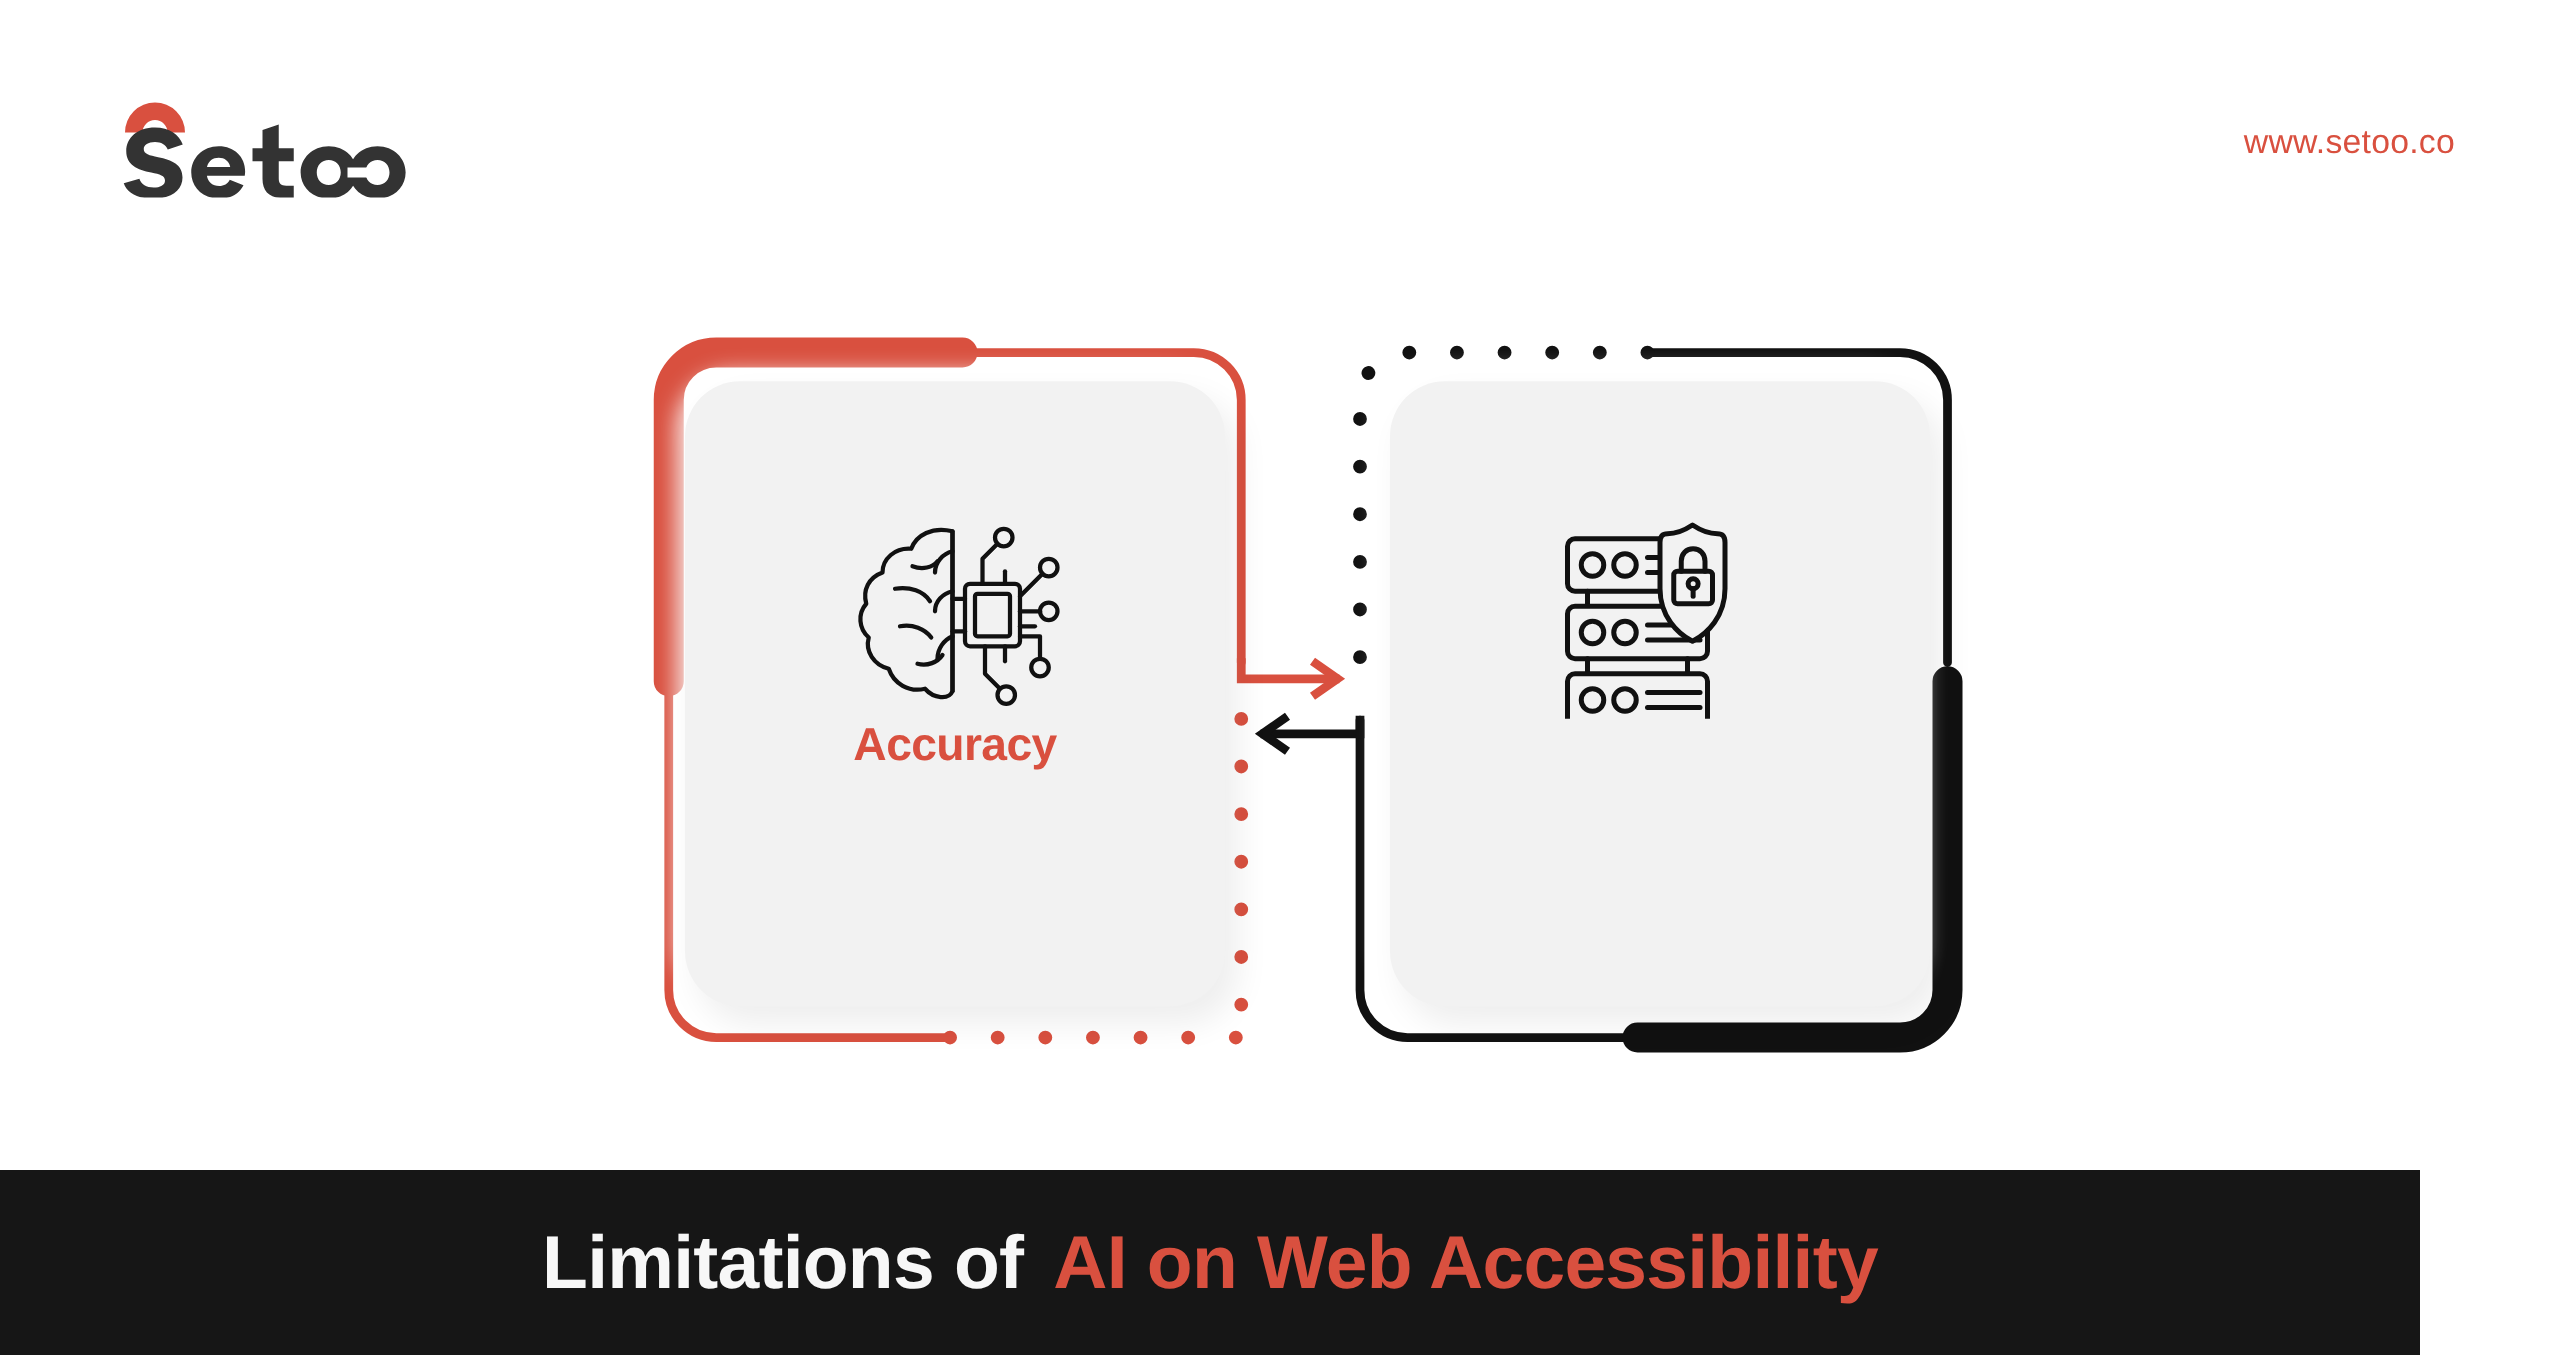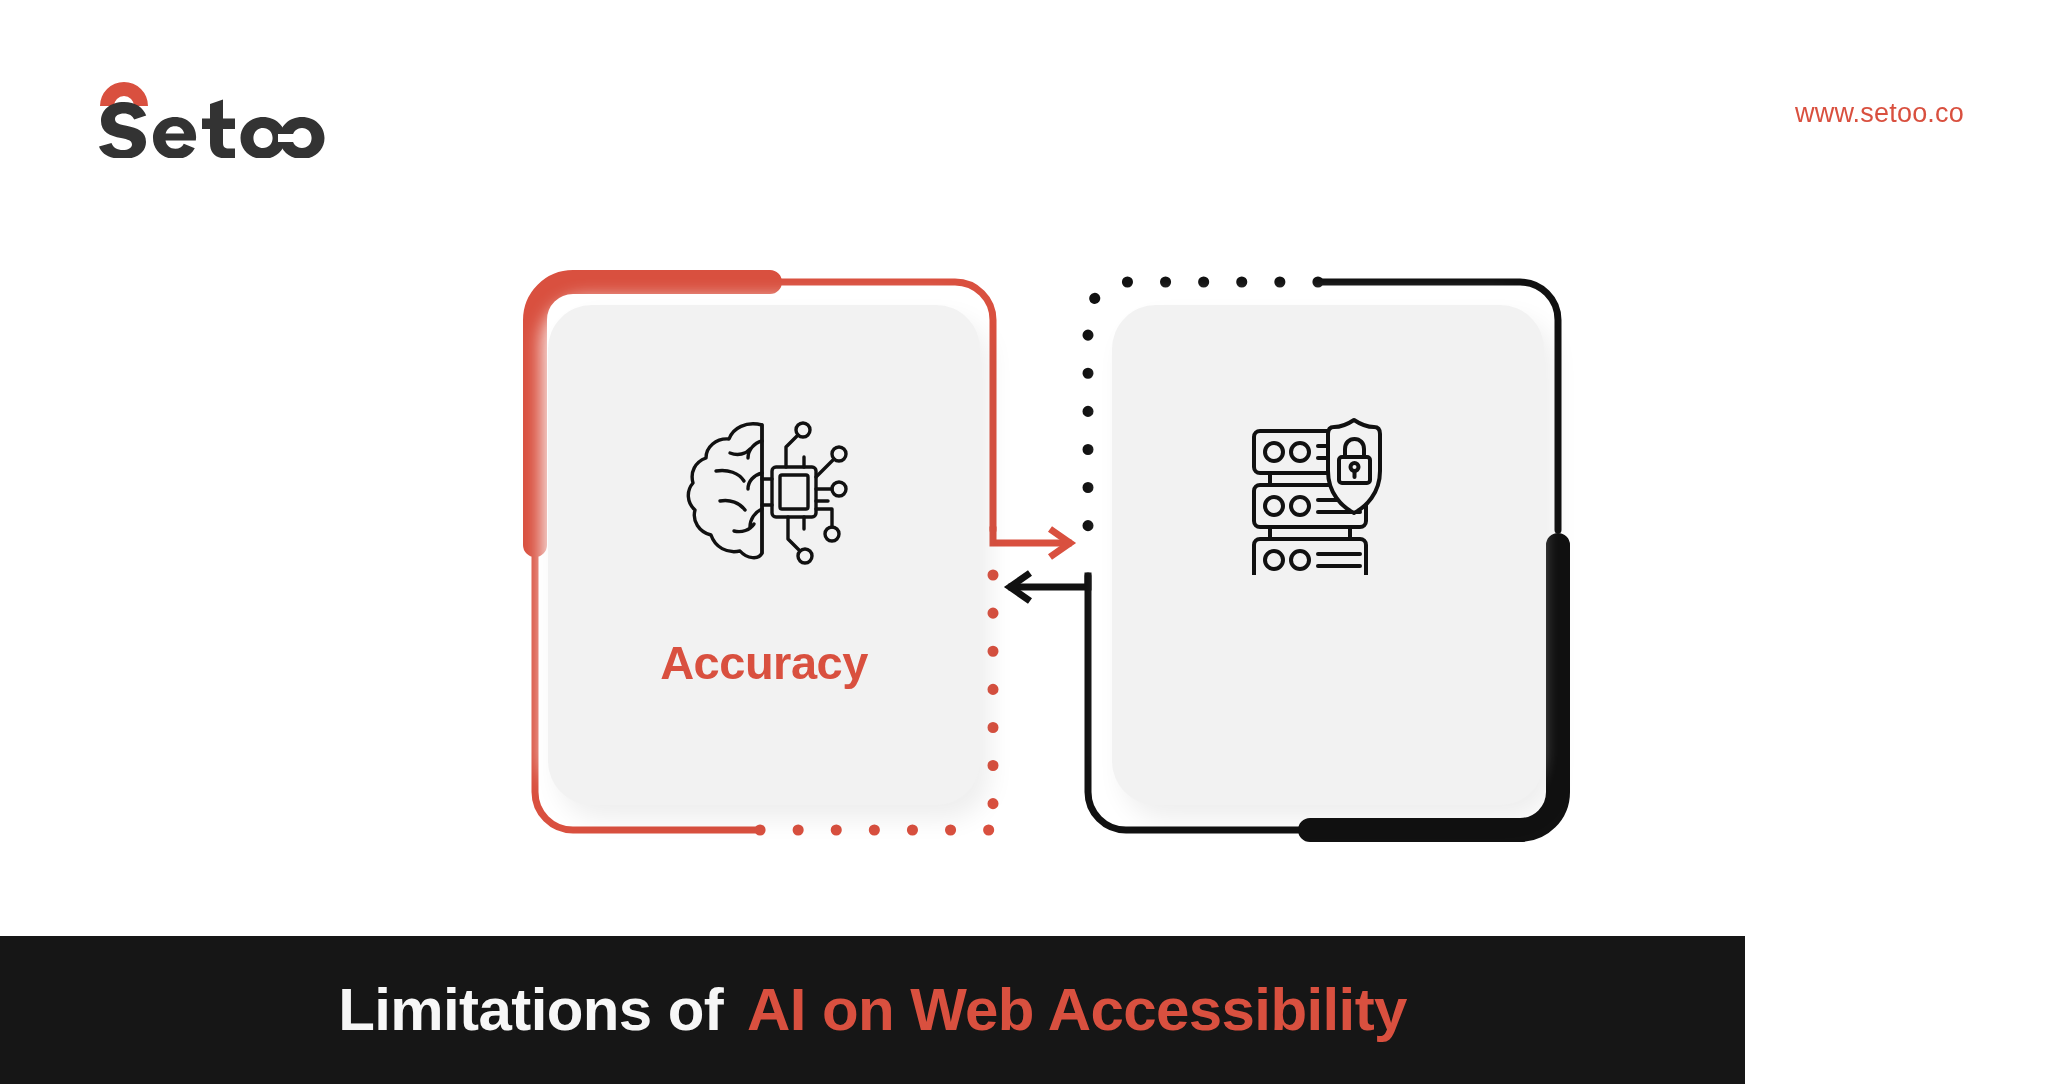--- a/index.html
+++ b/index.html
@@ -78,37 +78,36 @@
     margin-top: 102px;
     width: 180px;
     height: 170px;
     display: flex;
     align-items: center;
     justify-content: center;
   }
   .card-icon svg { display: block; }
 
   .card-label {
-    margin-top: 62px;
-    font-size: 47px;
+    font-size: 37px;
     font-weight: bold;
     letter-spacing: -0.5px;
     font-family: "Liberation Sans", sans-serif;
     text-align: center;
     line-height: 1;
   }
   .label-red   { color: #d9503f; }
   .label-black { color: #1a1a1a; }
 
   
   .footer-bar {
     position: absolute;
     left: 0;
     bottom: 0;
-    width: 1745px;
+    width: 1936px;
     height: 148px;
     background: #161616;
     display: flex;
     align-items: center;
     justify-content: center;
   }
   .footer-title {
     font-size: 60px;
     font-weight: bold;
     letter-spacing: -0.6px;

